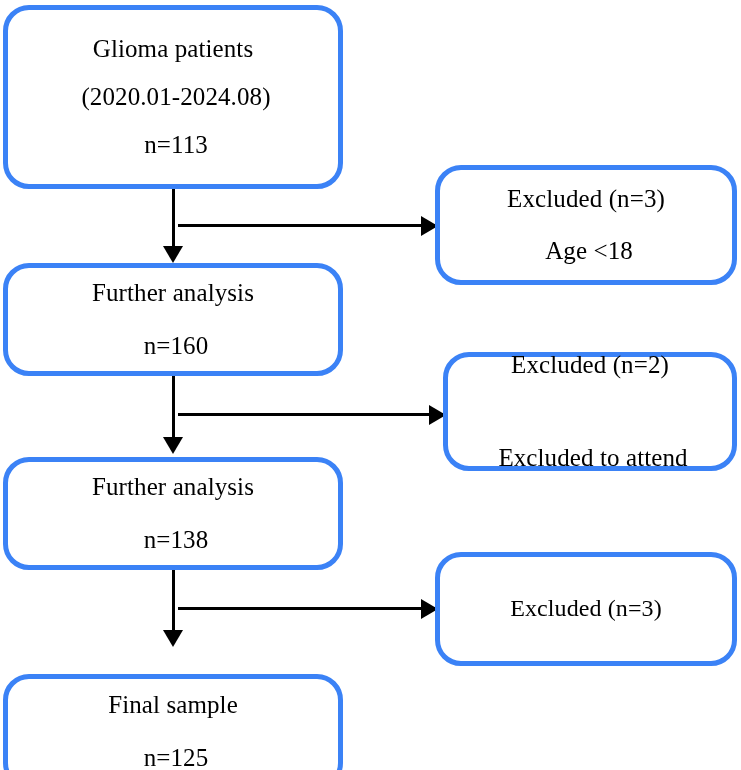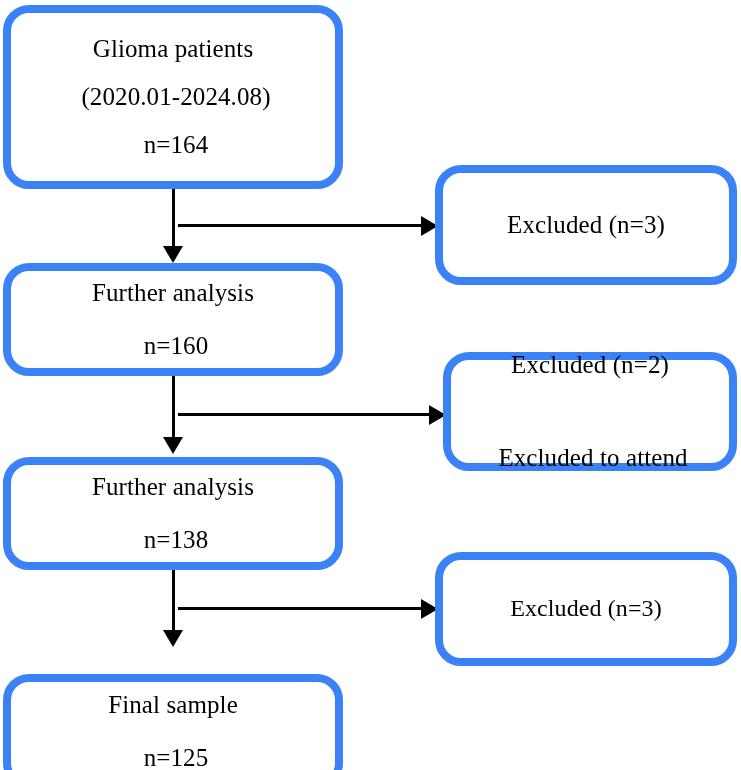--- a/index.html
+++ b/index.html
@@ -13,21 +13,21 @@
     width: 741px;
     height: 770px;
     background: #ffffff;
     overflow: hidden;
     font-family: "Liberation Serif", "DejaVu Serif", serif;
     color: #000000;
   }
   .node {
     position: absolute;
     box-sizing: border-box;
-    border: 8px solid #3b82f6;
+    border: 5px solid #3b82f6;
     border-radius: 26px;
     background: #ffffff;
     display: flex;
     flex-direction: column;
     align-items: center;
     justify-content: center;
     text-align: center;
     z-index: 2;
   }
   .node .line {
@@ -105,40 +105,41 @@
   #arrow-h-3 { left: 421px; top: 599px; }
 </style>
 </head>
 <body>
 
 <div id="canvas">
 
   <div class="node three" id="node-source">
     <span class="line">Glioma patients</span>
     <span class="line">(2020.01-2024.08)</span>
-    <span class="line">n=164</span>
+    <span class="line">n=113</span>
   </div>
 
   <div class="node" id="node-stage-1">
     <span class="line">Further analysis</span>
     <span class="line">n=160</span>
   </div>
 
   <div class="node" id="node-stage-2">
     <span class="line">Further analysis</span>
     <span class="line">n=138</span>
   </div>
 
   <div class="node" id="node-final">
     <span class="line">Final sample</span>
     <span class="line">n=125</span>
   </div>
 
   <div class="node" id="node-excl-1">
     <span class="line">Excluded (n=3)</span>
+    <span class="line">Age &lt;18</span>
   </div>
 
   <div class="node" id="node-excl-2">
     <span class="line">Excluded (n=2)</span>
     <span class="line">Excluded to attend</span>
   </div>
 
   <div class="node" id="node-excl-3">
     <span class="line">Excluded (n=3)</span>
   </div>

